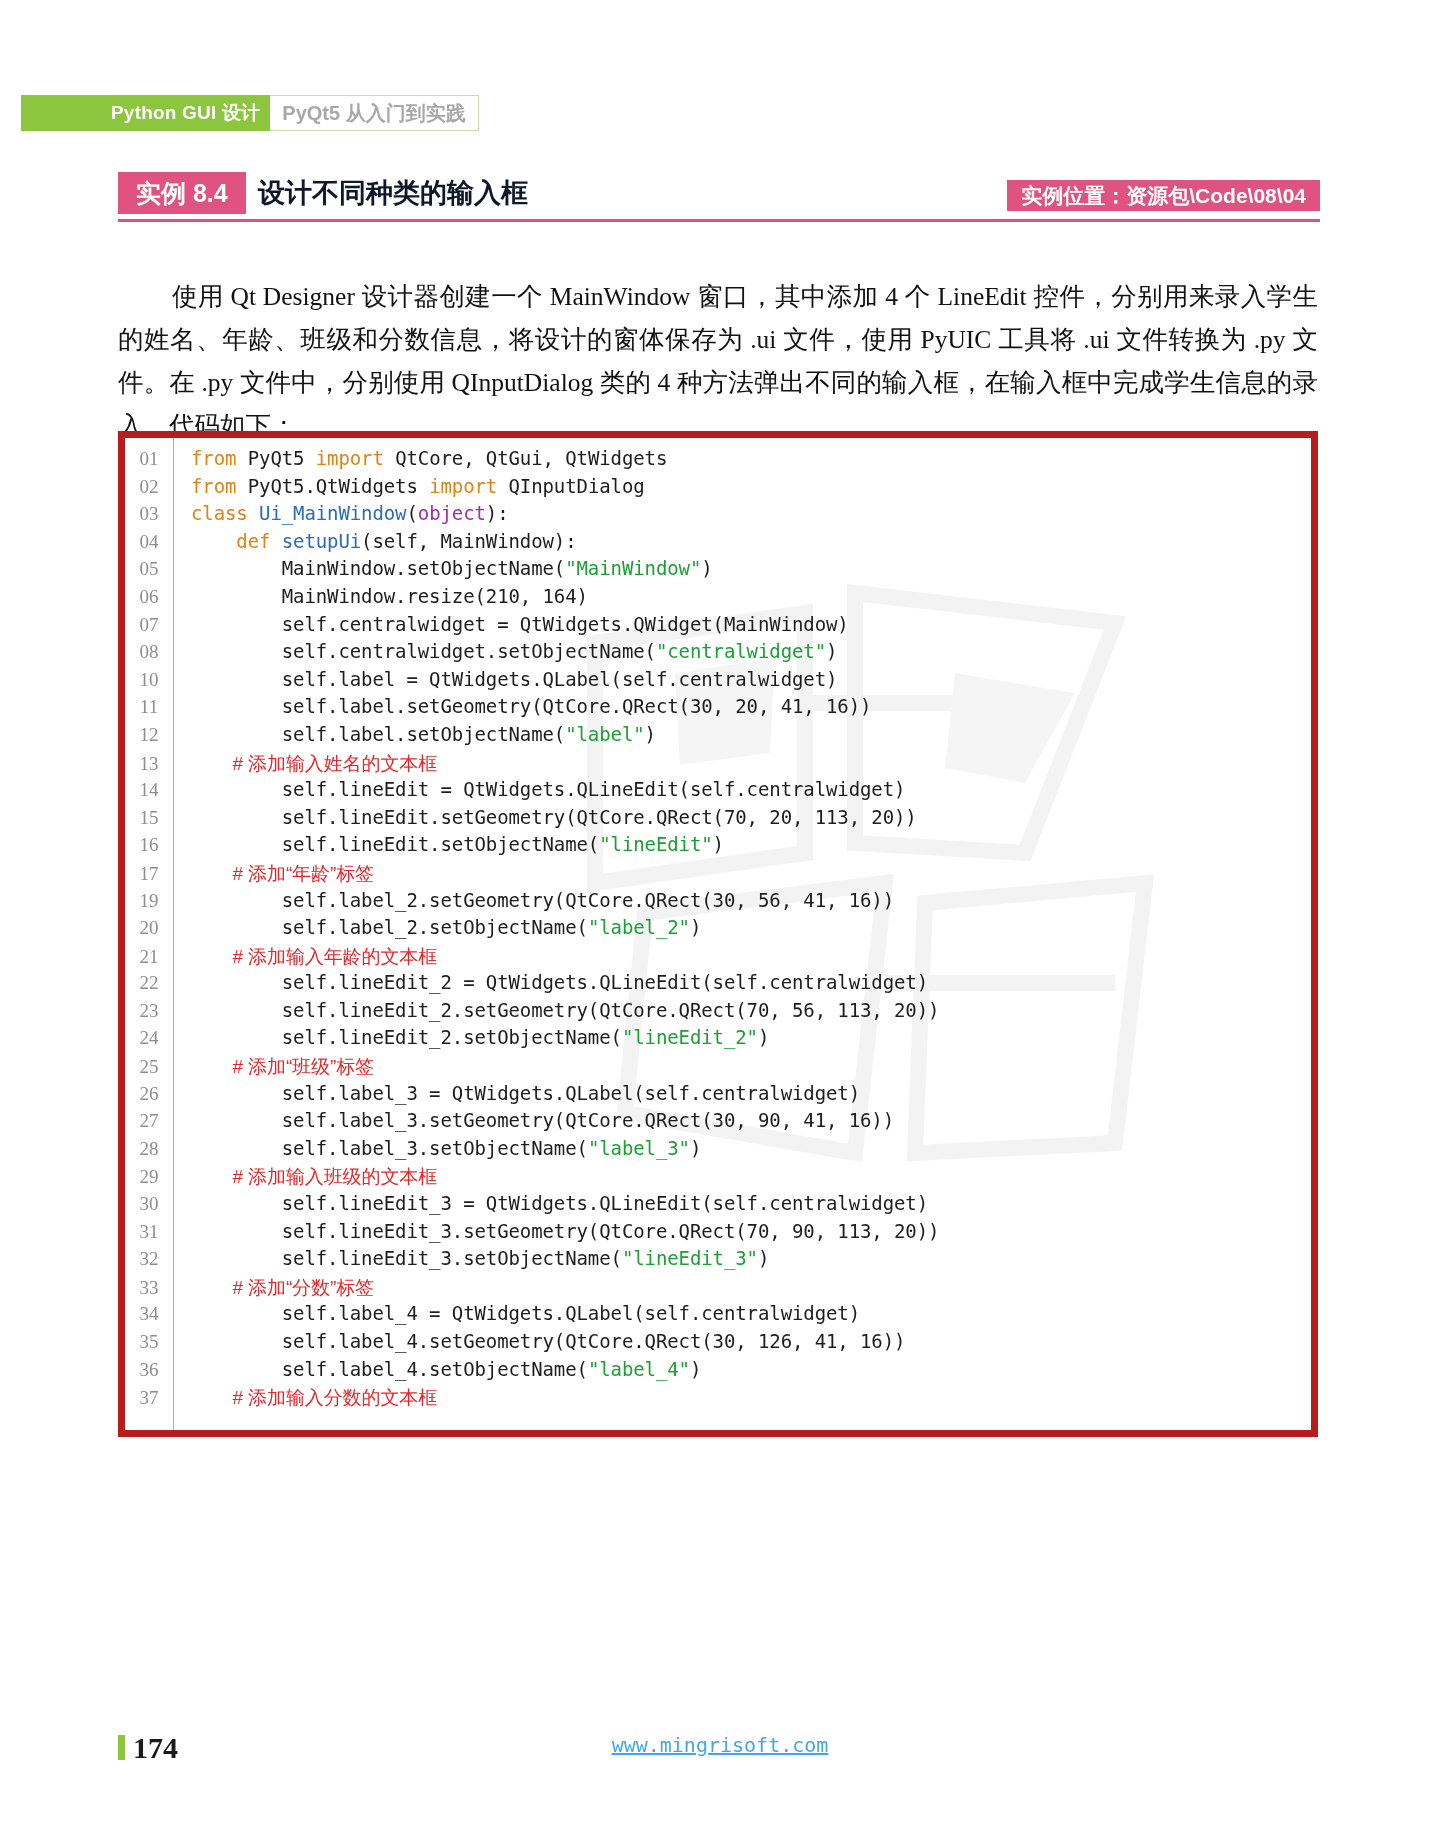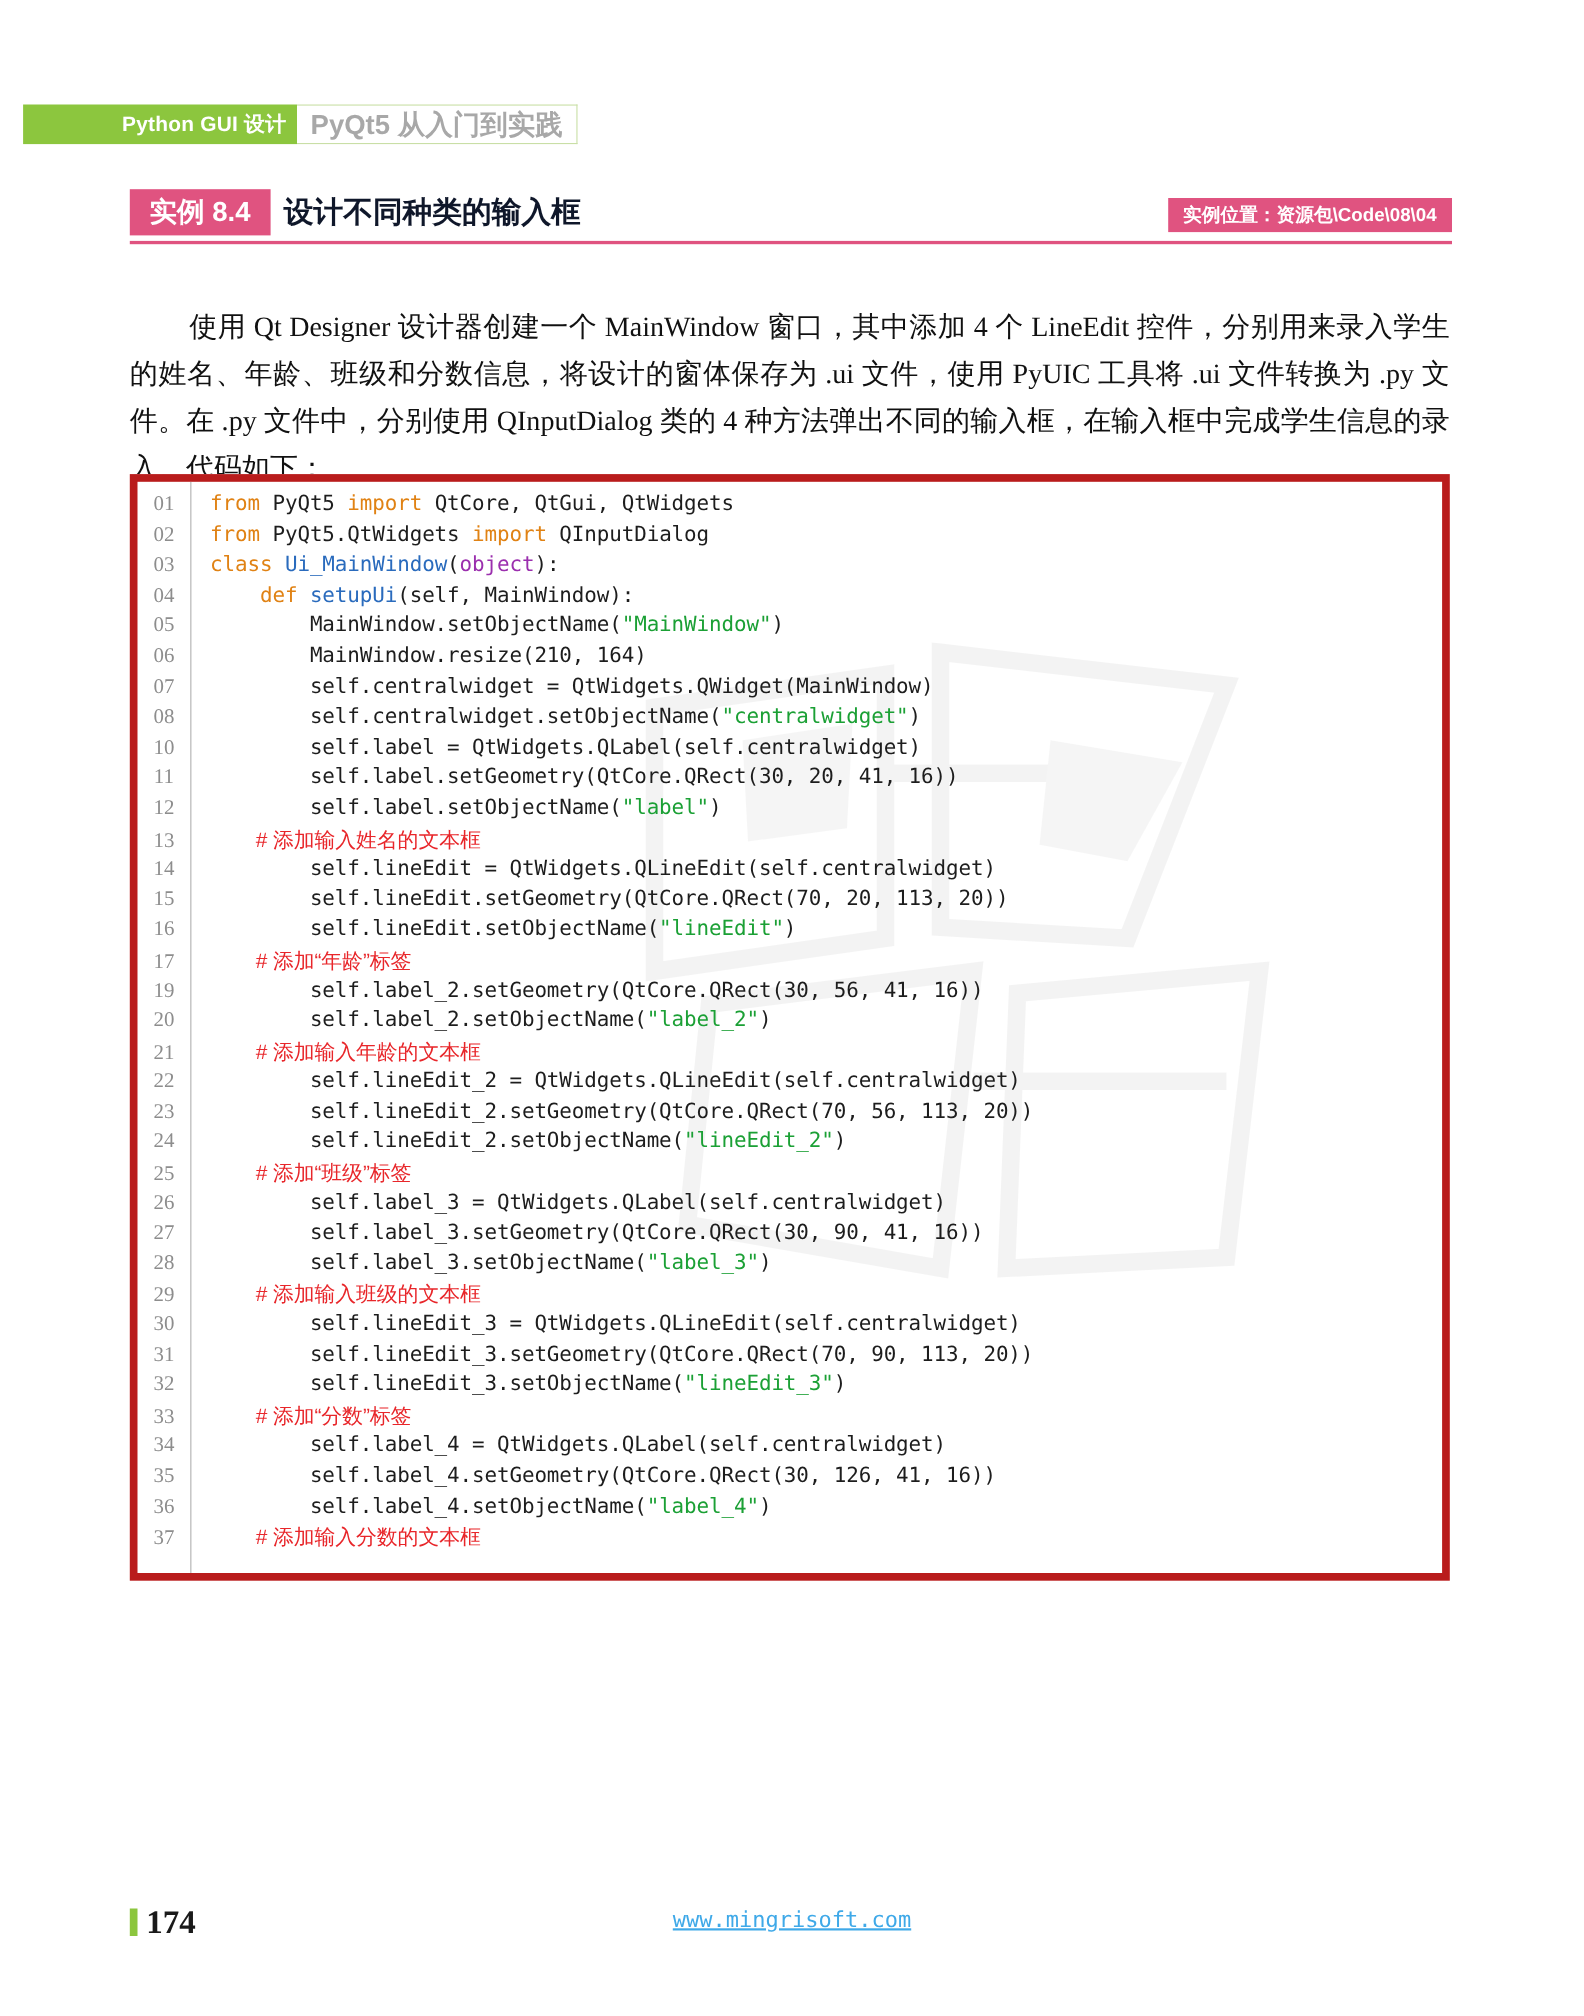--- a/index.html
+++ b/index.html
@@ -45,21 +45,21 @@
     letter-spacing: 0.2px;
     white-space: nowrap;
   }
   .runhead-white {
     background: #ffffff;
     border: 1px solid #c9dfa6;
     border-left: none;
     color: #a8a8a8;
     font-family: "Liberation Sans", sans-serif;
     font-weight: bold;
-    font-size: 25px;
+    font-size: 20px;
     display: flex;
     align-items: center;
     padding: 0 12px;
     white-space: nowrap;
   }
 
   
   .title-row {
     position: absolute;
     left: 118px;
@@ -102,21 +102,21 @@
     background: #e05380;
   }
   .loc-badge {
     position: absolute;
     right: 0;
     top: 8px;
     background: #e05380;
     color: #ffffff;
     font-family: "Liberation Sans", sans-serif;
     font-weight: bold;
-    font-size: 17px;
+    font-size: 21px;
     line-height: 31px;
     height: 31px;
     padding: 0 14px;
     white-space: nowrap;
   }
 
   
   .para {
     position: absolute;
     left: 118px;

